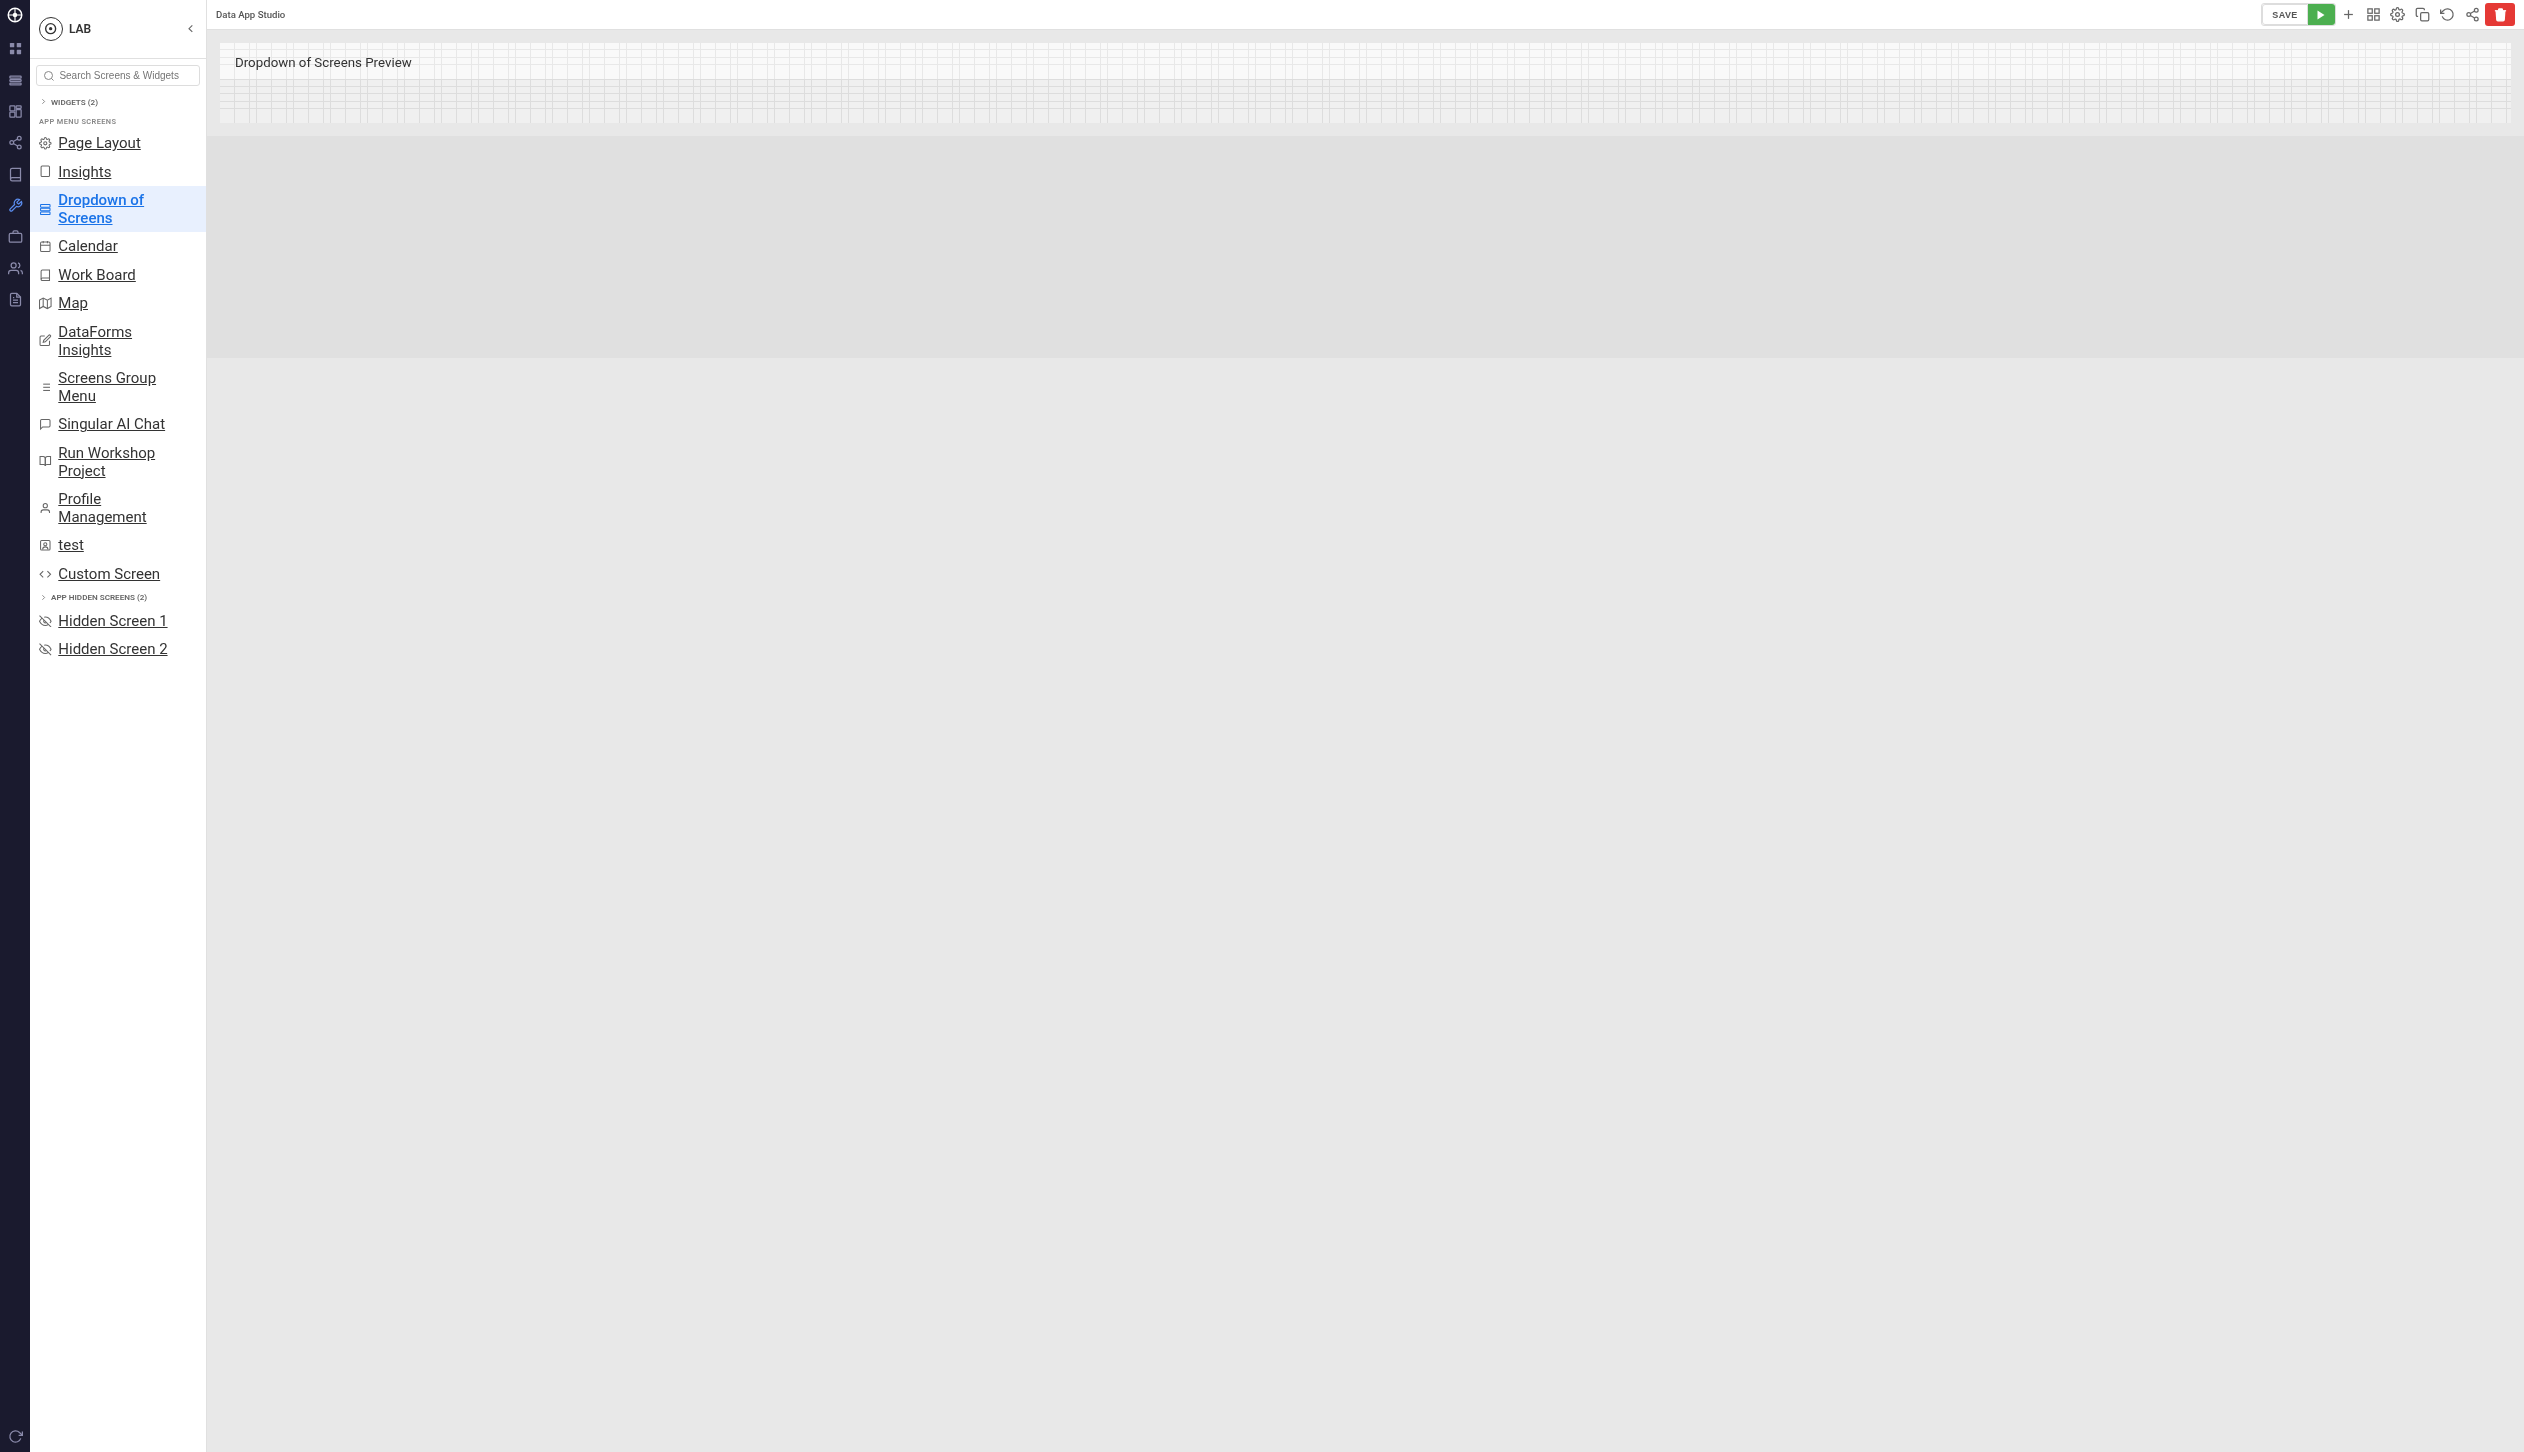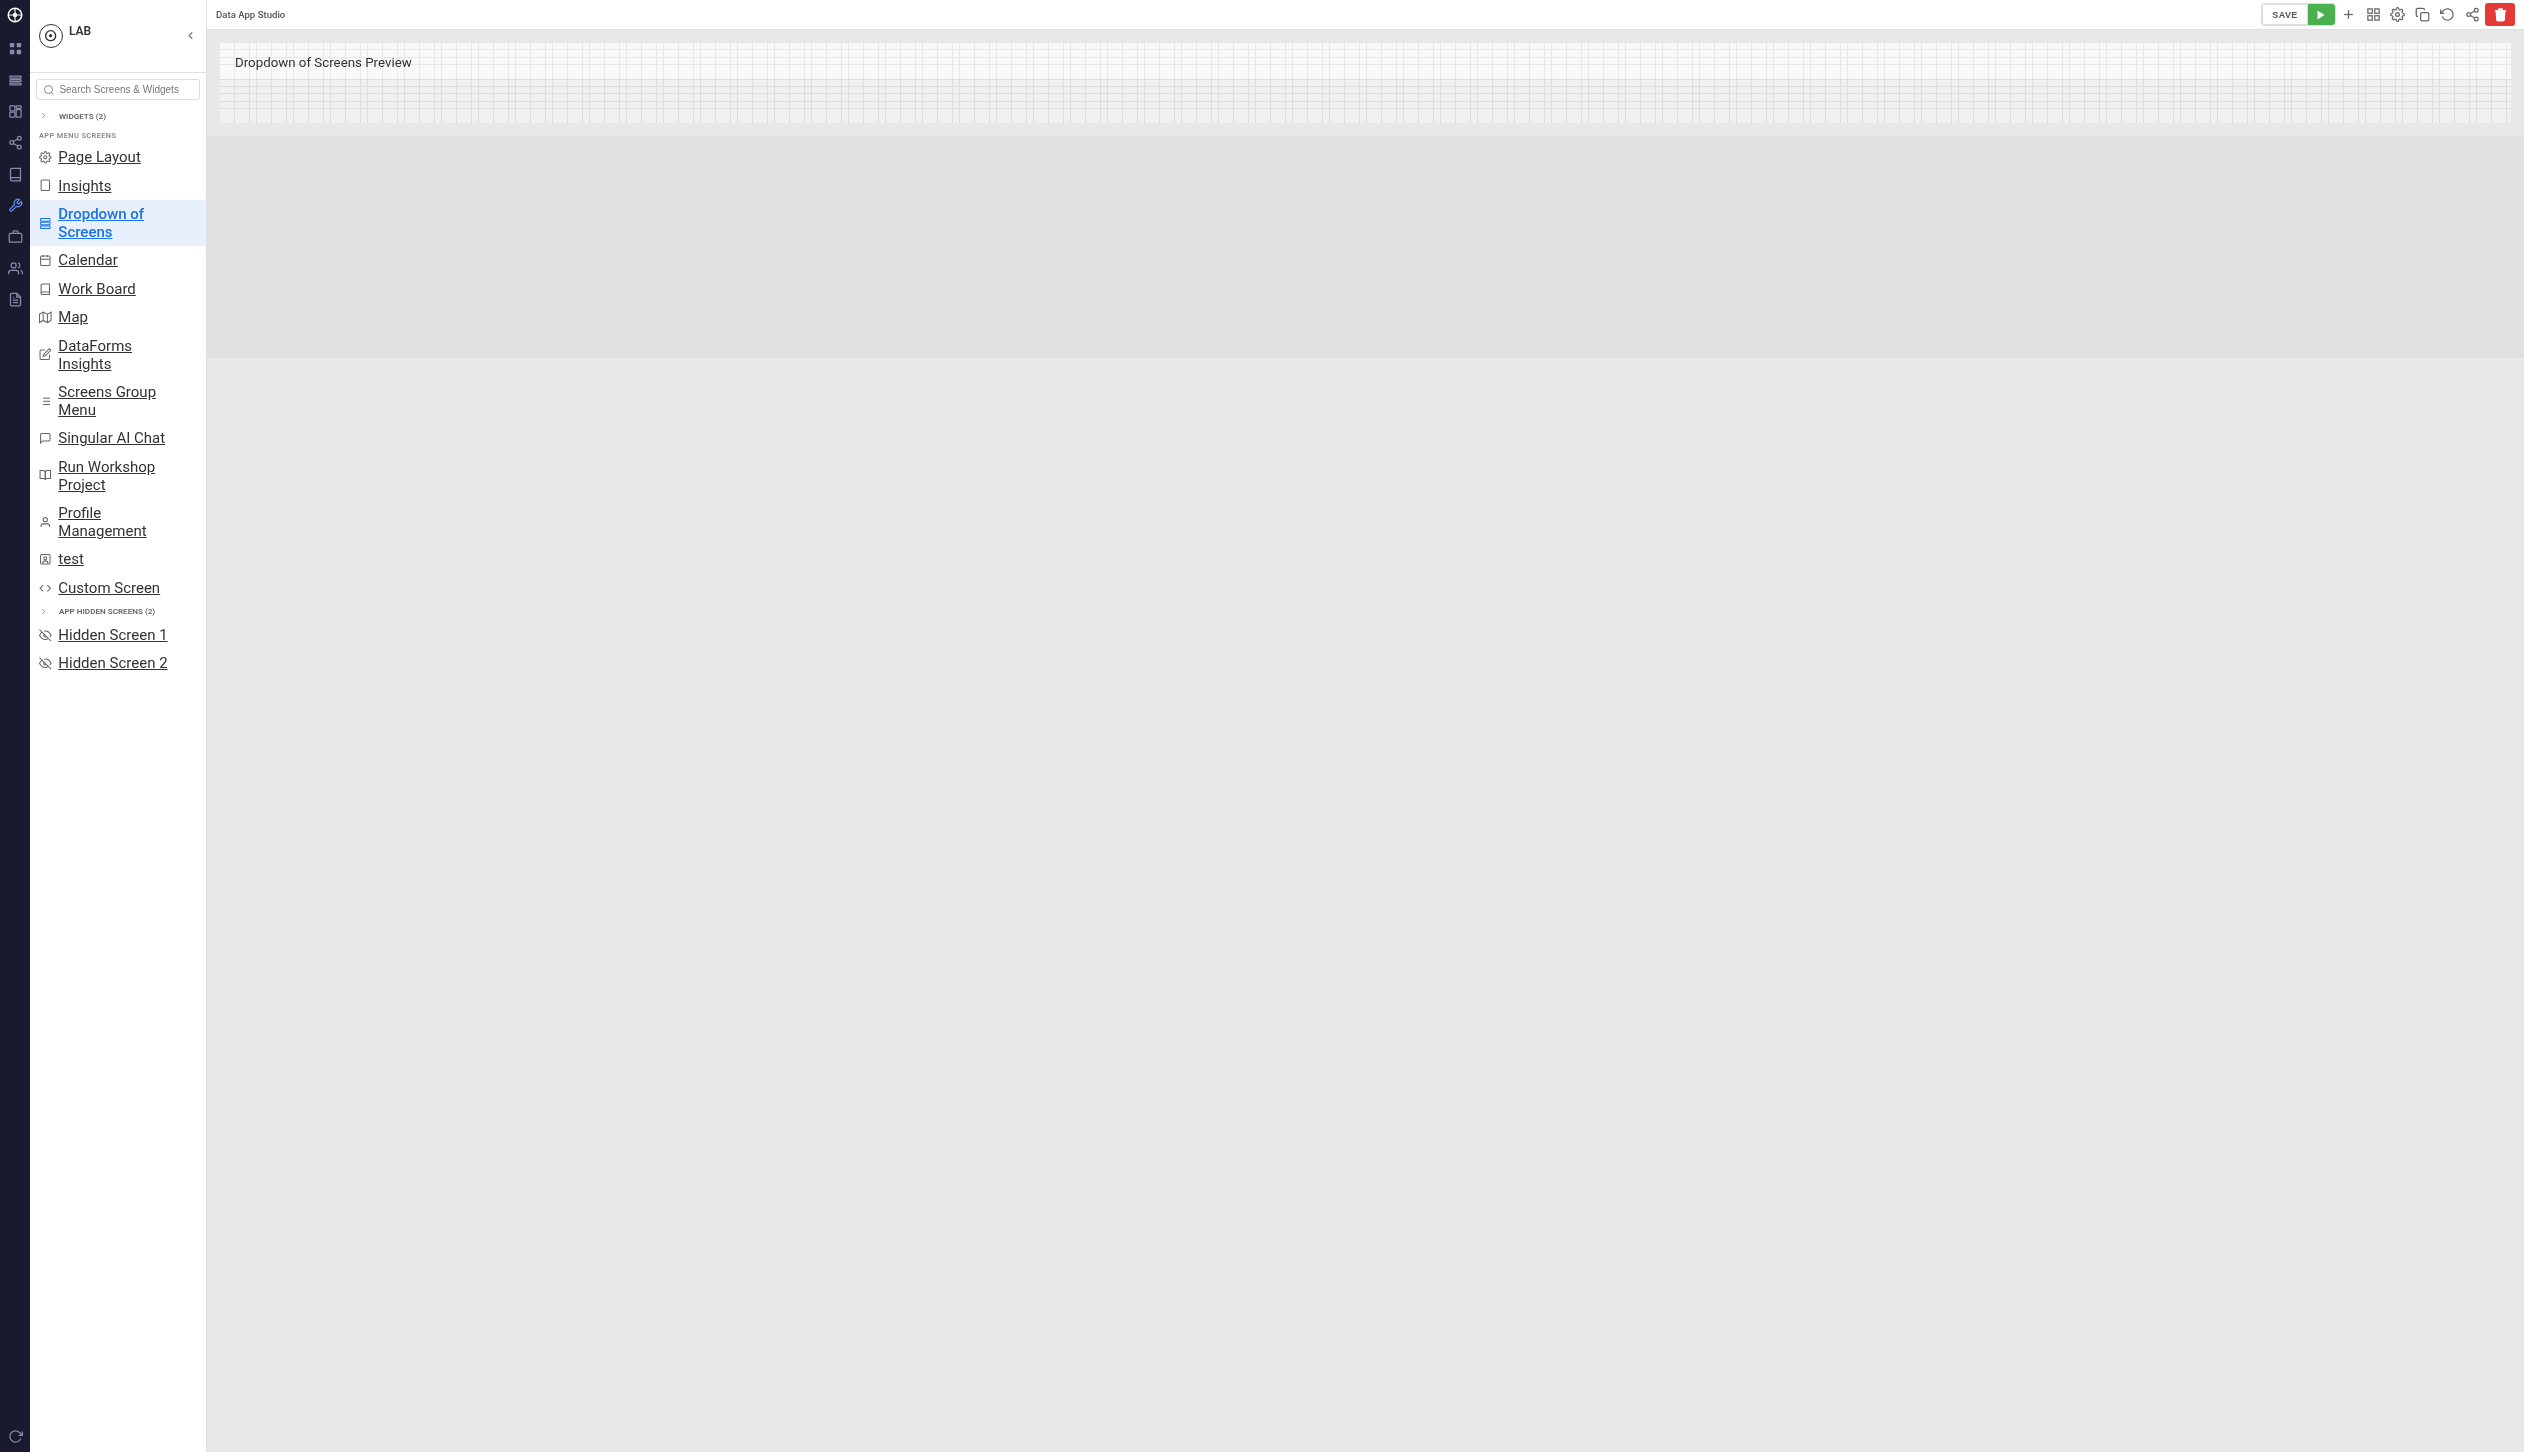--- a/index.html
+++ b/index.html
@@ -46,21 +46,22 @@
       width: 177px;
       background: #fff;
       border-right: 0.7px solid #e0e0e0;
       display: flex;
       flex-direction: column;
       flex-shrink: 0;
       overflow: hidden;
     }
     .sidebar-header {
       display: flex;
-      padding: 24px 9px;
+      align-items: center;
+      padding: 17px 9px;
       border-bottom: 0.7px solid #e0e0e0;
       gap: 6px;
     }
     .sidebar-logo {
       width: 24px;
       height: 24px;
       border: 1.5px solid #333;
       border-radius: 50%;
       display: flex;
       align-items: center;
@@ -108,21 +109,21 @@
       font-size: 7.4px;
       font-weight: 600;
       color: #888;
       text-transform: uppercase;
       padding: 6px 9px 3px 9px;
       letter-spacing: 0.4px;
     }
     .collapsible-label {
       display: flex;
       align-items: center;
-      gap: 11px;
+      gap: 3px;
       font-size: 8.1px;
       font-weight: 600;
       color: #666;
       padding: 4.4px 9px;
       cursor: pointer;
       user-select: none;
     }
     .collapsible-label svg { width: 9px; height: 9px; }
 
     .nav-item {

